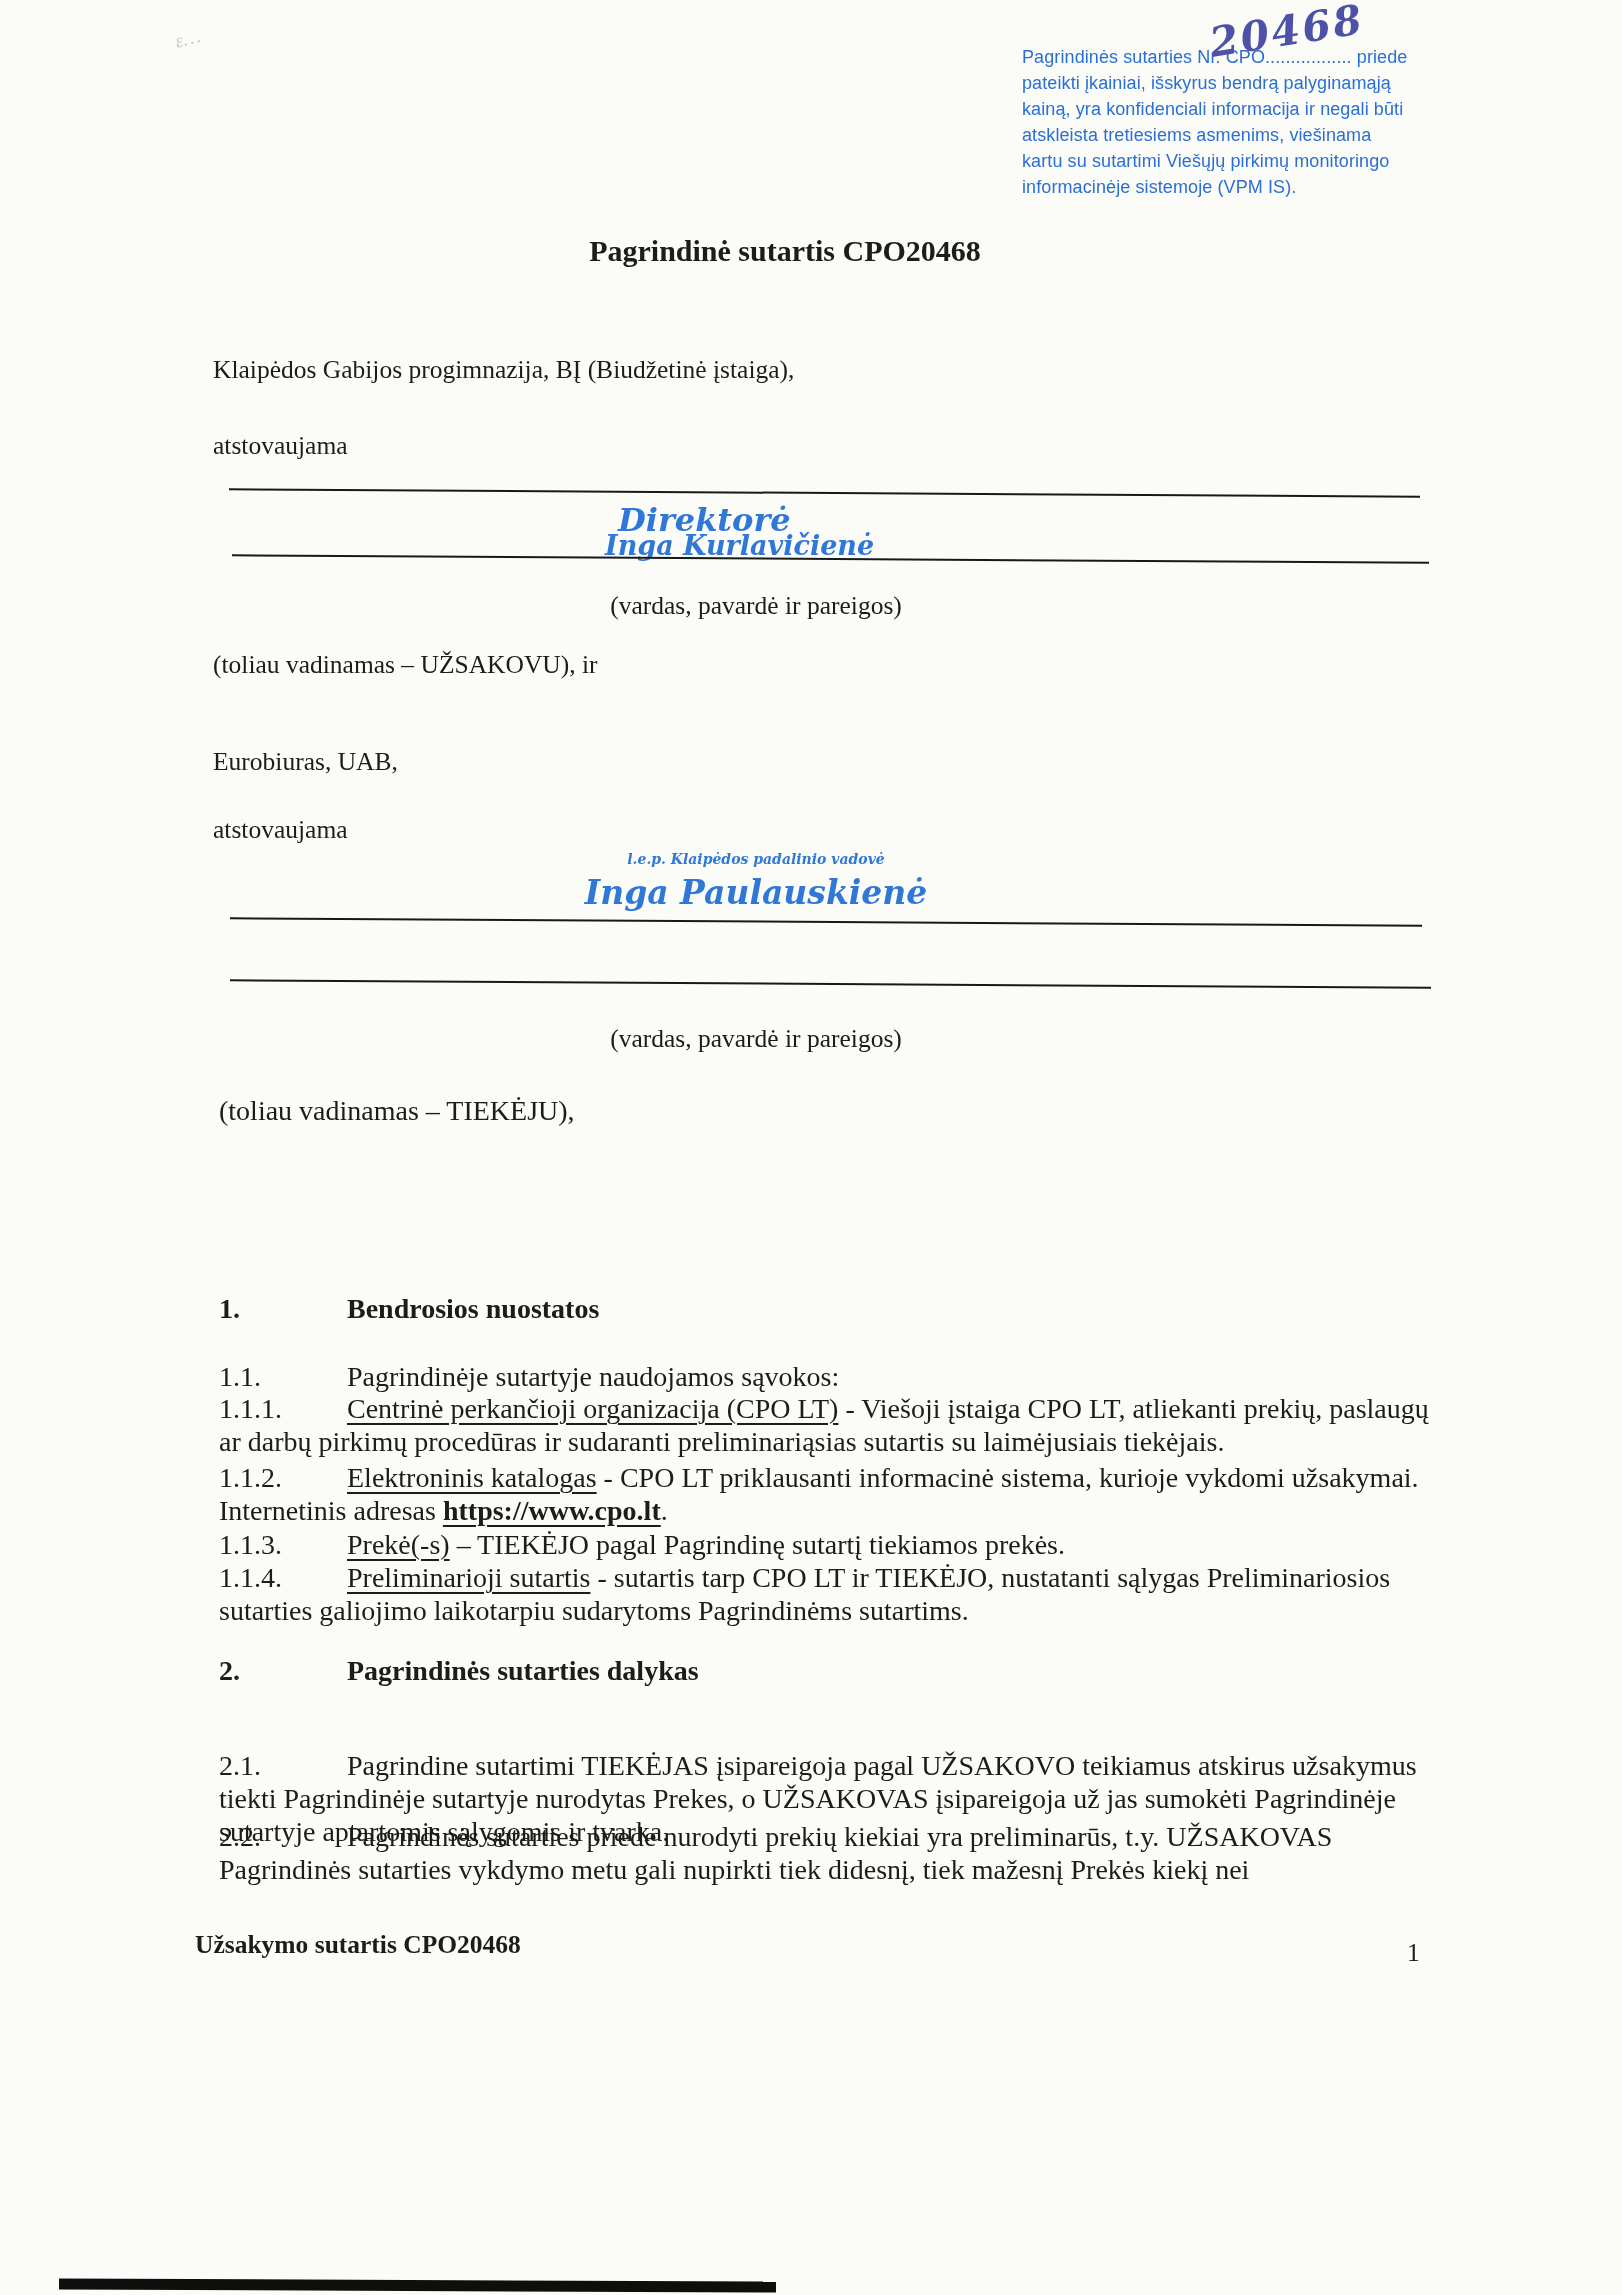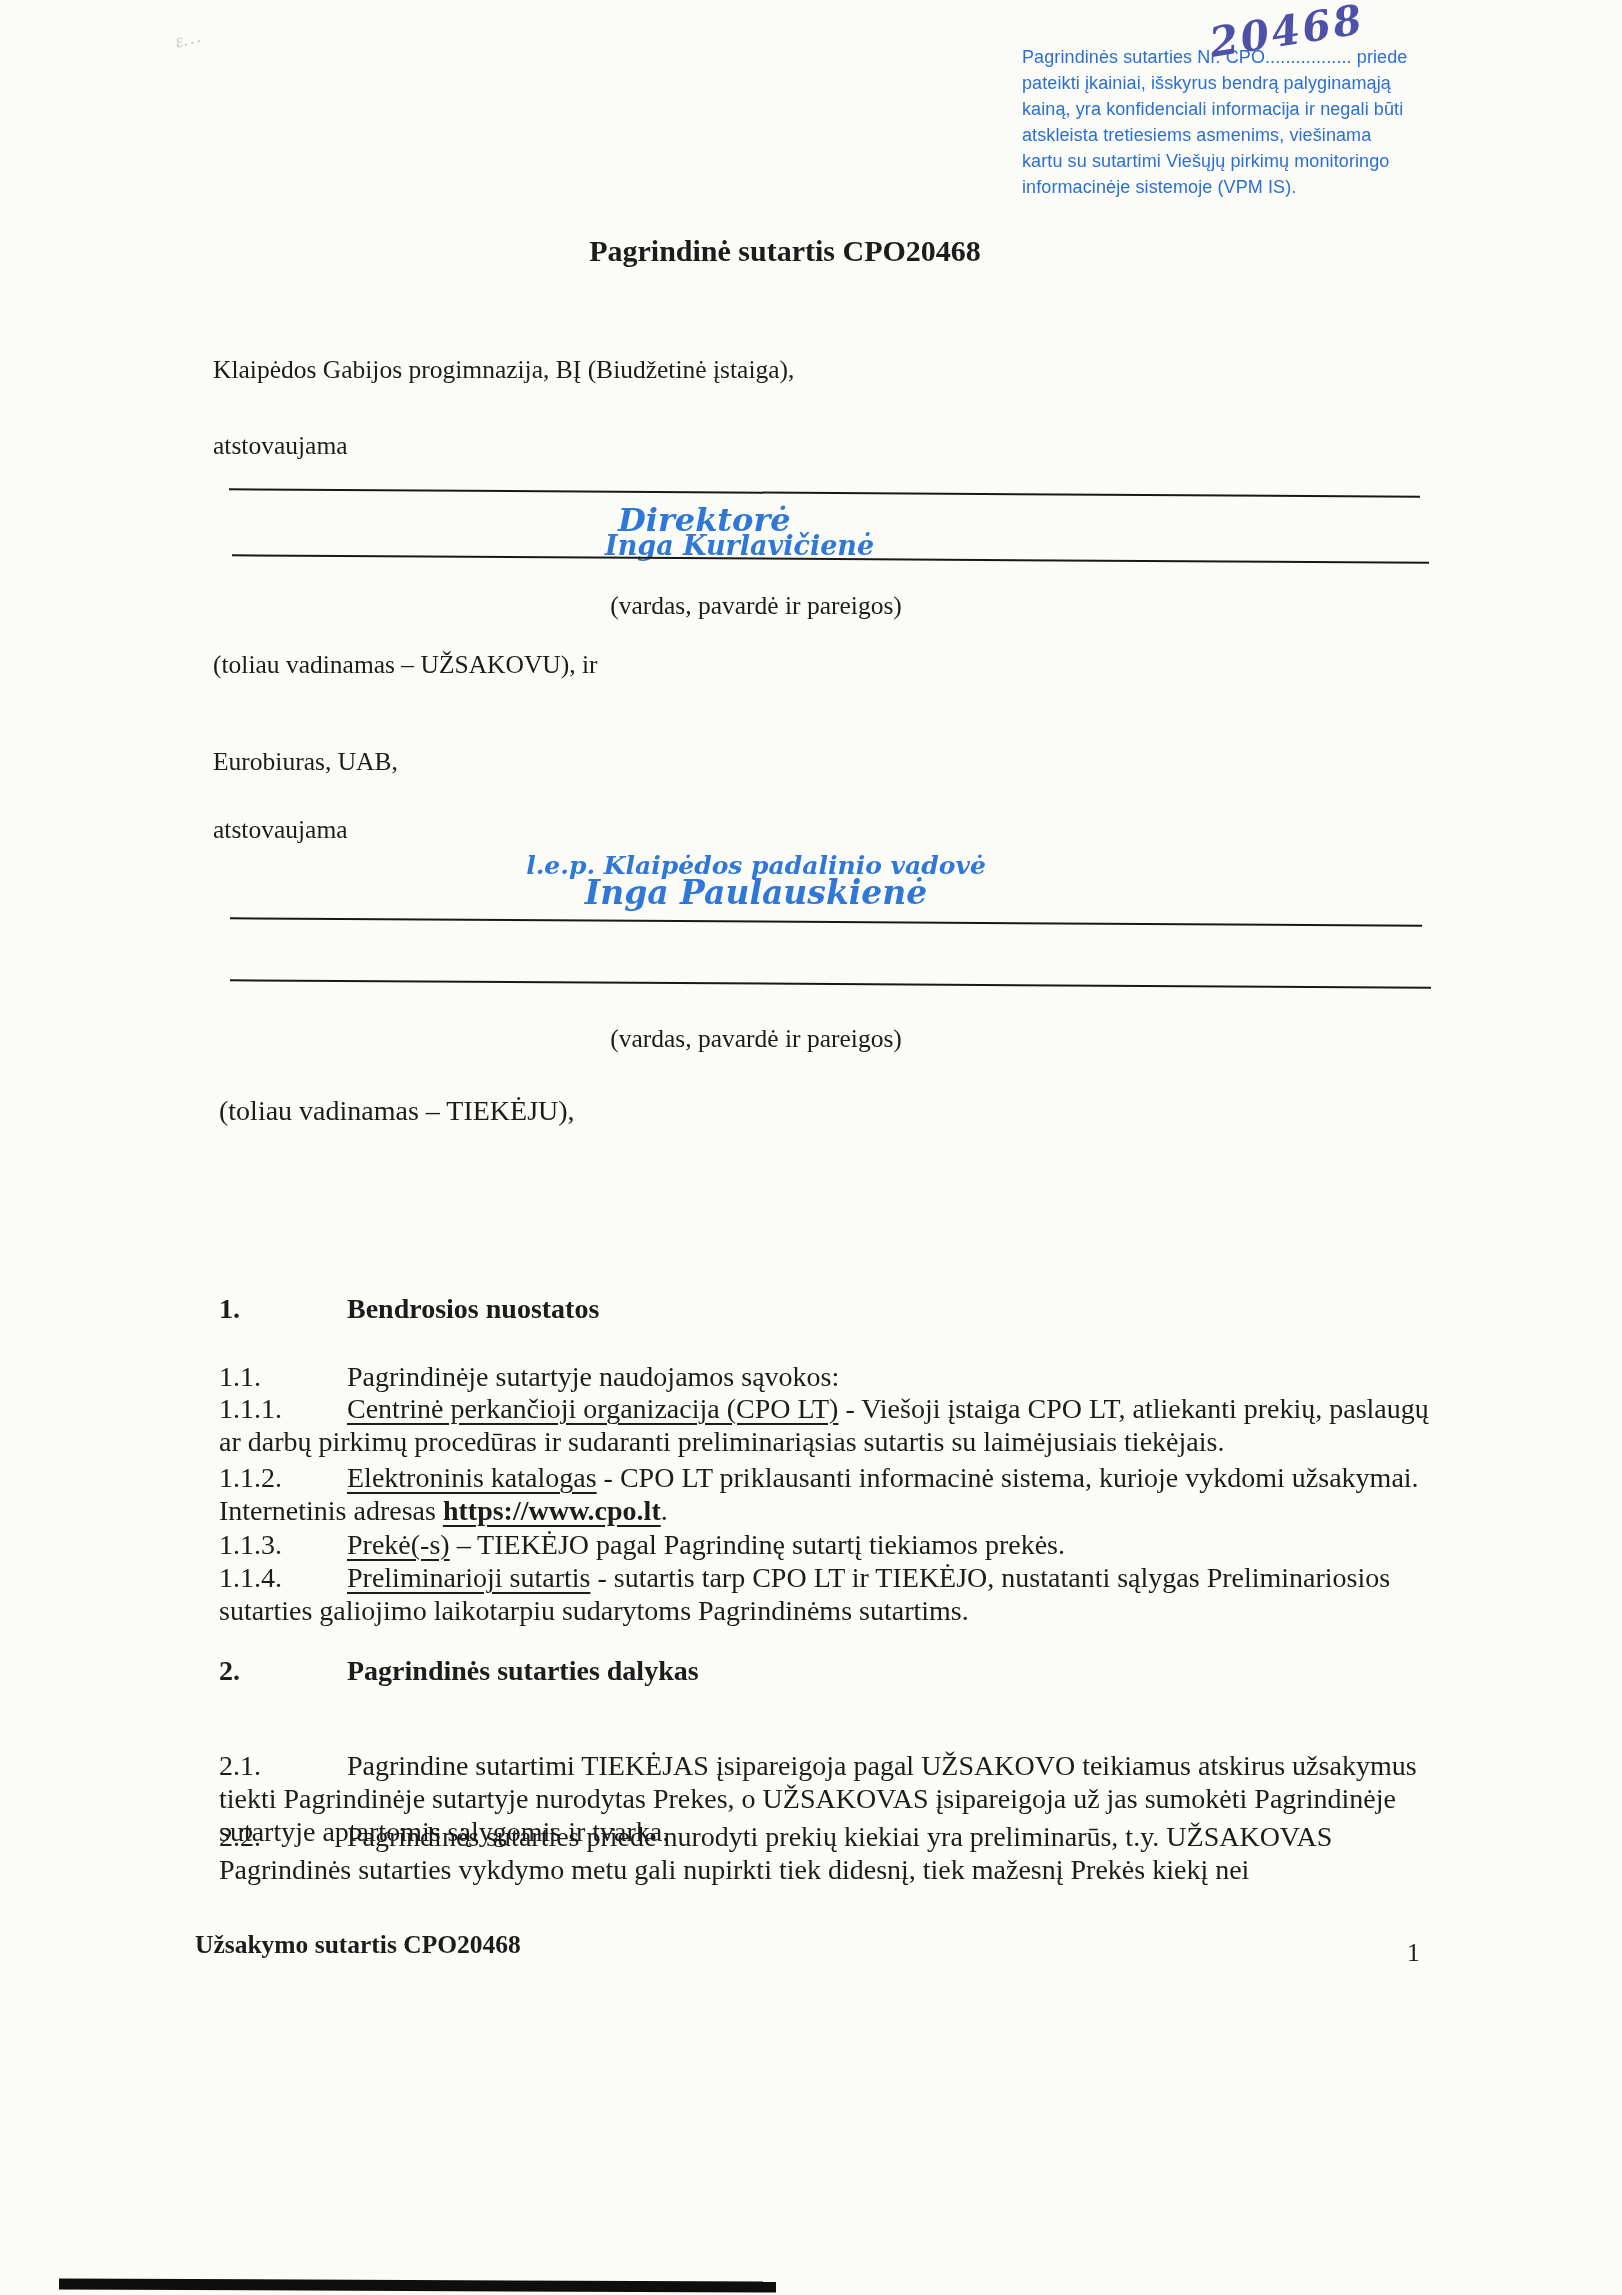--- a/index.html
+++ b/index.html
@@ -93,21 +93,21 @@
 
   <div class="abs sigline" style="left:232px;top:558px;width:1197px;"></div>
 
   <div class="abs center" style="left:213px;top:591px;width:1086px;font-size:25.5px;">(vardas, pavardė ir pareigos)</div>
 
   <div class="abs body-text" style="left:213px;top:648px;">(toliau vadinamas – UŽSAKOVU), ir</div>
 
   <div class="abs body-text" style="left:213px;top:745px;">Eurobiuras, UAB,</div>
   <div class="abs body-text" style="left:213px;top:813px;">atstovaujama</div>
 
-  <div class="abs blue-script center" style="left:213px;top:851px;width:1086px;font-size:25px;">l.e.p. Klaipėdos padalinio vadovė</div>
+  <div class="abs blue-script center" style="left:213px;top:851px;width:1086px;font-size:14px;">l.e.p. Klaipėdos padalinio vadovė</div>
   <div class="abs blue-script center" style="left:213px;top:873px;width:1086px;font-size:33px;">Inga Paulauskienė</div>
 
   <div class="abs sigline" style="left:230px;top:921px;width:1192px;"></div>
   <div class="abs sigline" style="left:230px;top:983px;width:1201px;"></div>
 
   <div class="abs center" style="left:213px;top:1024px;width:1086px;font-size:25.5px;">(vardas, pavardė ir pareigos)</div>
 
   <div class="clause" style="top:1094px;">
     <span>(toliau vadinamas – TIEKĖJU),</span><br>
   </div>

